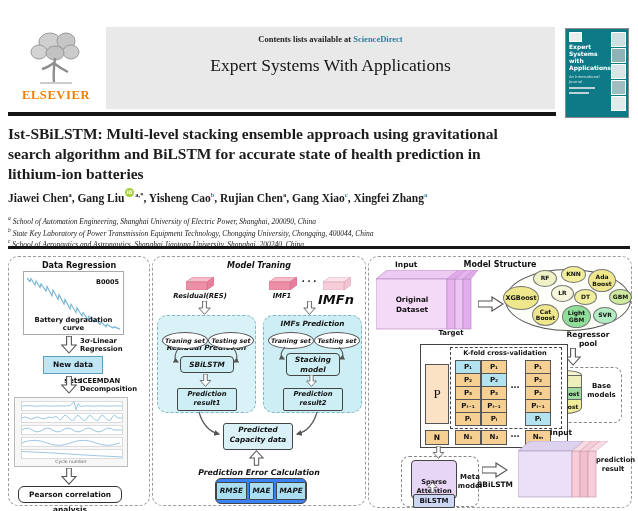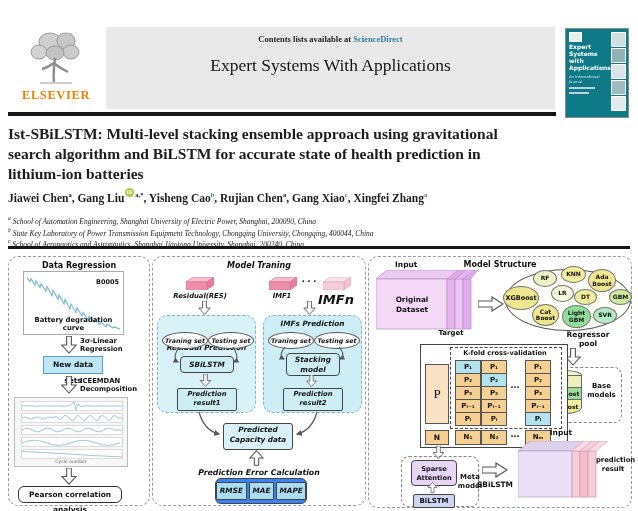--- a/index.html
+++ b/index.html
@@ -306,21 +306,21 @@
       <div class="abs cell" style="left:60px;top:85px;width:24px;height:13px;line-height:13px;">N₂</div>
       <div class="abs lbl ctr" style="left:85px;top:87px;width:18px;font-size:8px;">···</div>
       <div class="abs cell" style="left:104px;top:85px;width:24px;height:13px;line-height:13px;">Nₘ</div>
     </div>
 
     <svg class="abs" style="left:62px;top:189px;" width="15" height="13" viewBox="0 0 20 22">
       <polygon points="7,0 13,0 13,11 19,11 10,21 1,11 7,11" fill="#fff" stroke="#555" stroke-width="1.4"></polygon>
     </svg>
 
     <div class="abs" style="left:32px;top:199px;width:76px;height:49px;border:1.2px dashed #888;border-radius:8px;"></div>
-    <div class="abs bx" style="left:42px;top:203px;width:44px;height:20px;background:#e8d6f6;border-radius:4px;font-size:6.6px;line-height:1.4;padding-top:4px;">Sparse Attention</div>
+    <div class="abs bx" style="left:42px;top:203px;width:44px;height:20px;background:#e8d6f6;border-radius:4px;font-size:6.6px;line-height:1.4;padding-top:17px;">Sparse Attention</div>
     <svg class="abs" style="left:57px;top:225px;" width="13" height="11" viewBox="0 0 20 22">
       <polygon points="10,1 19,11 13,11 13,21 7,21 7,11 1,11" fill="#fff" stroke="#555" stroke-width="1.4"></polygon>
     </svg>
     <div class="abs bx" style="left:44px;top:237px;width:40px;height:12px;background:#cdd6f2;border-radius:2px;font-size:7px;line-height:12px;">BiLSTM</div>
     <div class="abs lbl ctr" style="left:86px;top:216px;width:30px;font-size:7px;line-height:1.3;">Meta model</div>
     <div class="abs lbl" style="left:108px;top:223px;width:40px;font-size:7.4px;">SBiLSTM</div>
 
     <svg class="abs" style="left:113px;top:205px;" width="26" height="16" viewBox="0 0 26 16">
       <polygon points="0,5 14,5 14,1 25,8 14,15 14,11 0,11" fill="#fff" stroke="#555" stroke-width="1.2"></polygon>
     </svg>

